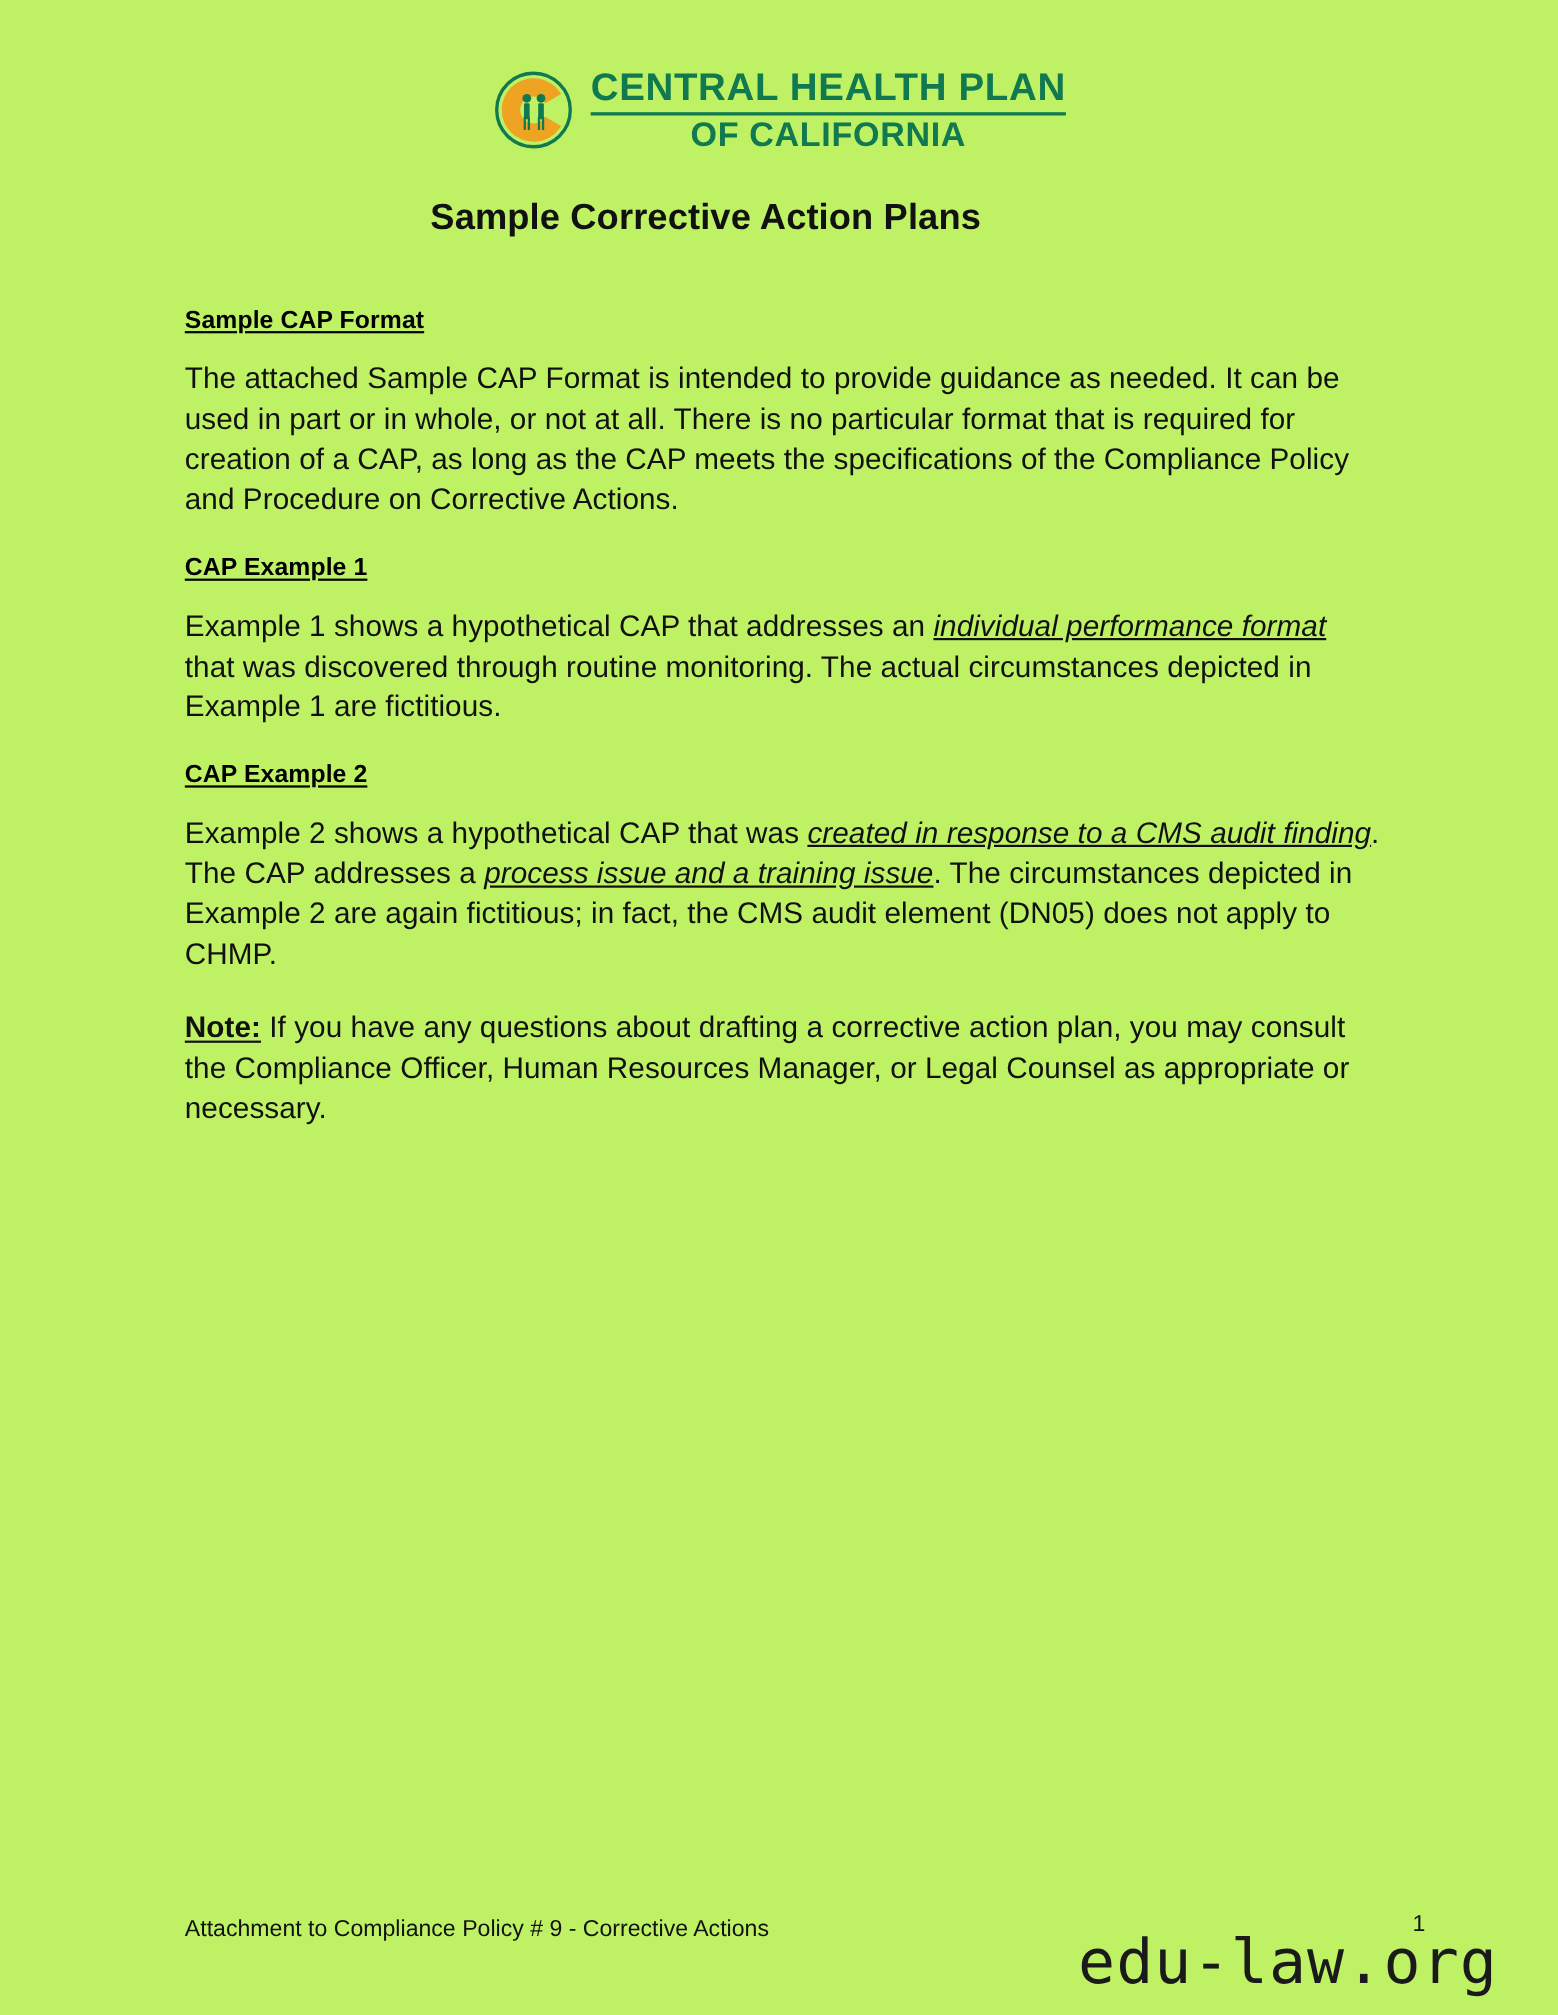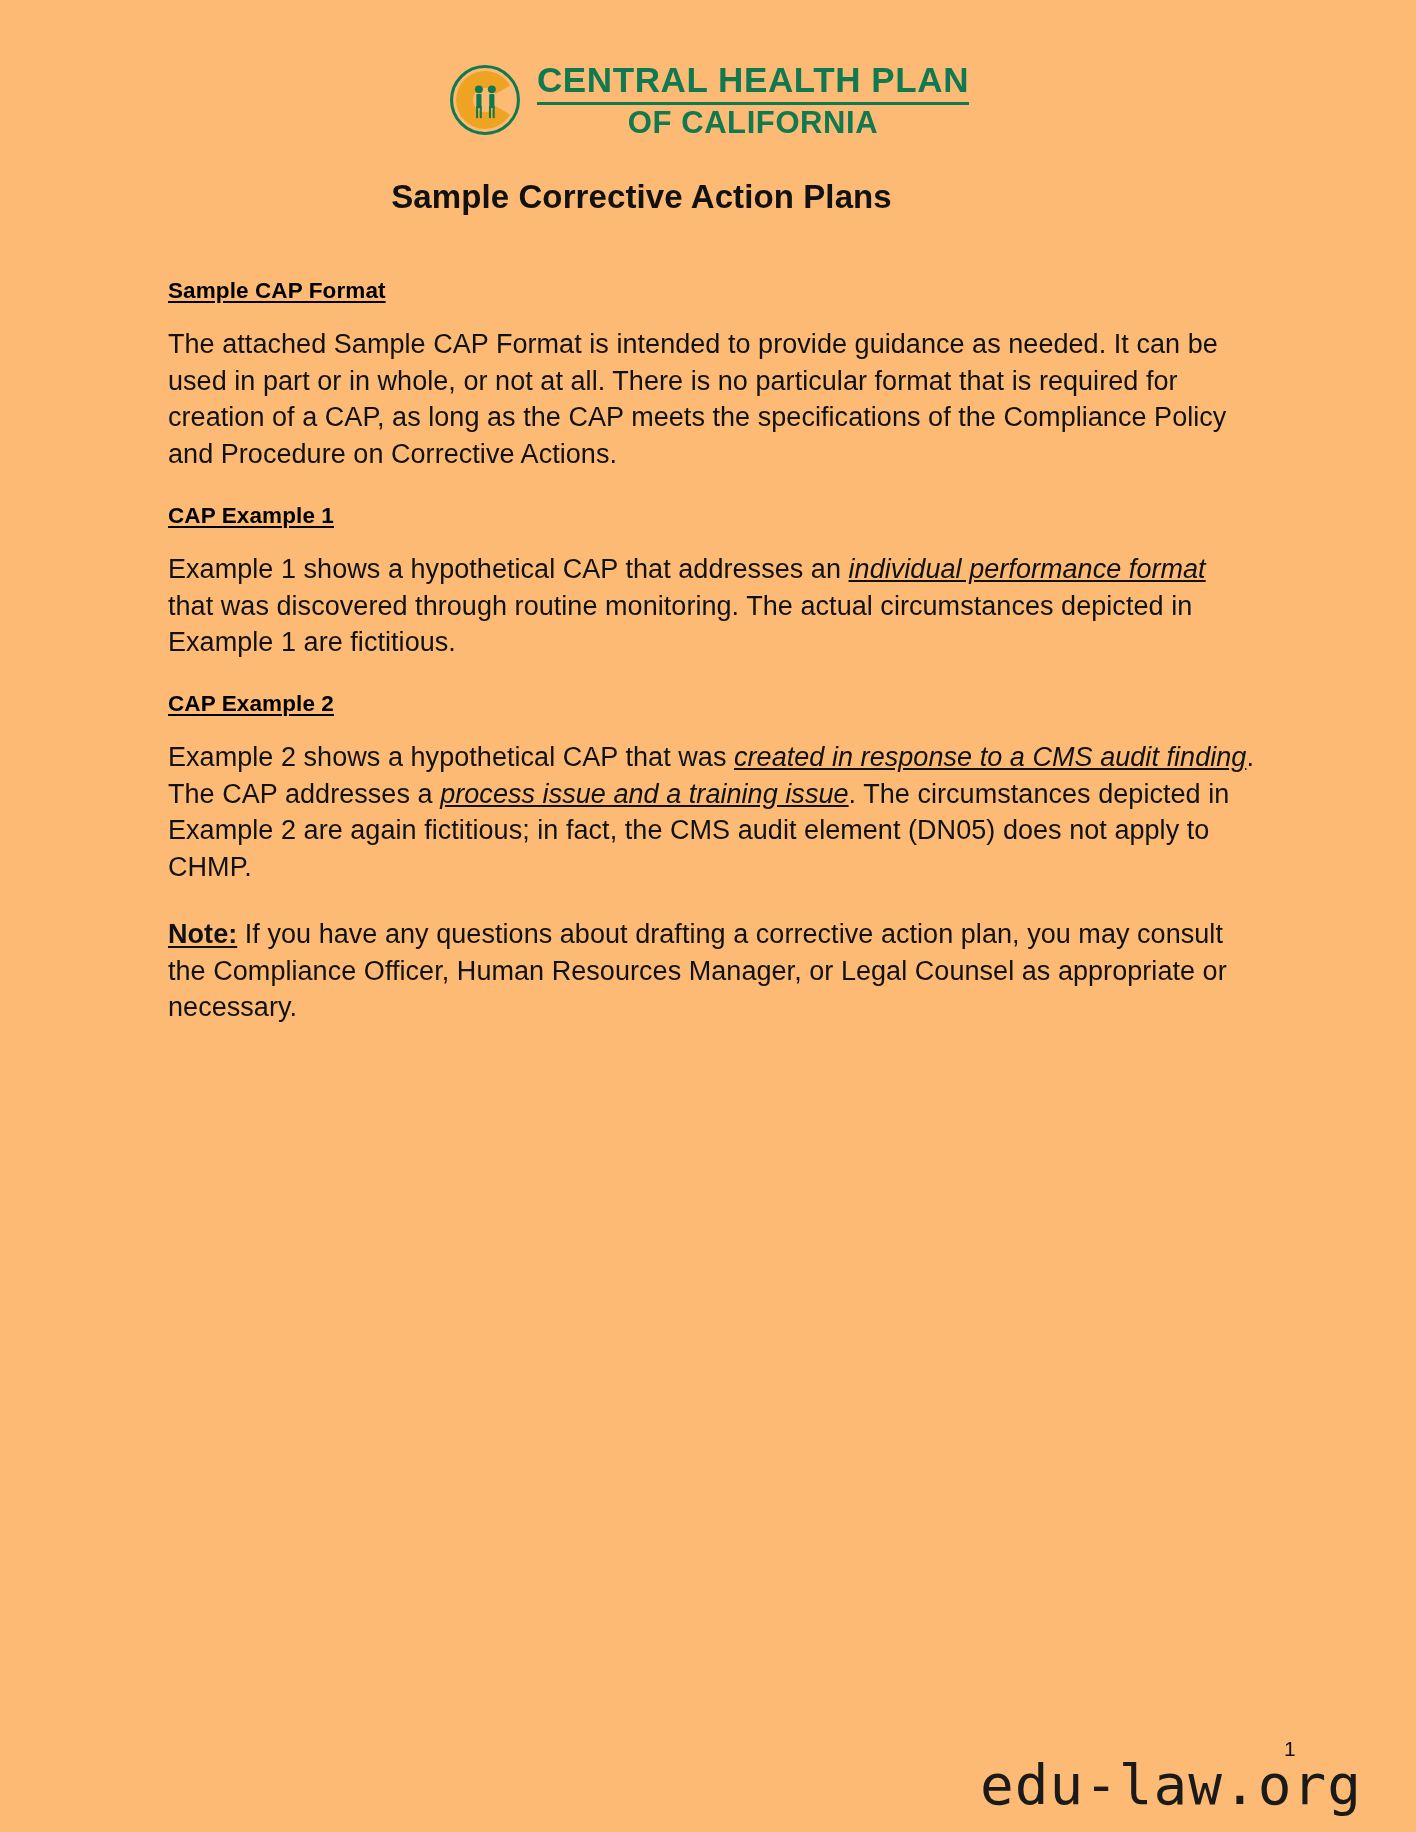--- a/index.html
+++ b/index.html
@@ -8,21 +8,21 @@
     background: #ffffff;
   }
   body {
     font-family: "Liberation Sans", sans-serif;
     color: #000000;
   }
   .page {
     position: relative;
     width: 1416px;
     height: 1832px;
-    background: #fdba74;
+    background: #bef264;
     overflow: hidden;
     box-sizing: border-box;
   }
 
   
   .logo-block {
     position: absolute;
     top: 58px;
     left: 0;
     width: 1416px;
@@ -200,16 +200,17 @@
       <div class="section-heading">CAP Example 2</div>
       <p class="para"><span>Example 2 shows a hypothetical CAP that was </span><span class="em-underline">created in response to a CMS audit finding</span><span>.  The CAP addresses a </span><span class="em-underline">process issue and a training issue</span><span>.  The circumstances depicted in Example 2 are again fictitious; in fact, the CMS audit element (DN05) does not apply to CHMP.</span></p>
     </div>
 
     <div class="section">
       <p class="para"><span class="lead-bold">Note:</span><span>  If you have any questions about drafting a corrective action plan, you may consult the Compliance Officer, Human Resources Manager, or Legal Counsel as appropriate or necessary.</span></p>
     </div>
 
   </div>
 
+  <div class="footer-text">Attachment to Compliance Policy # 9 - Corrective Actions</div>
   <div class="page-number">1</div>
   <div class="watermark">edu-law.org</div>
 
 </div>
 
 </body></html>

